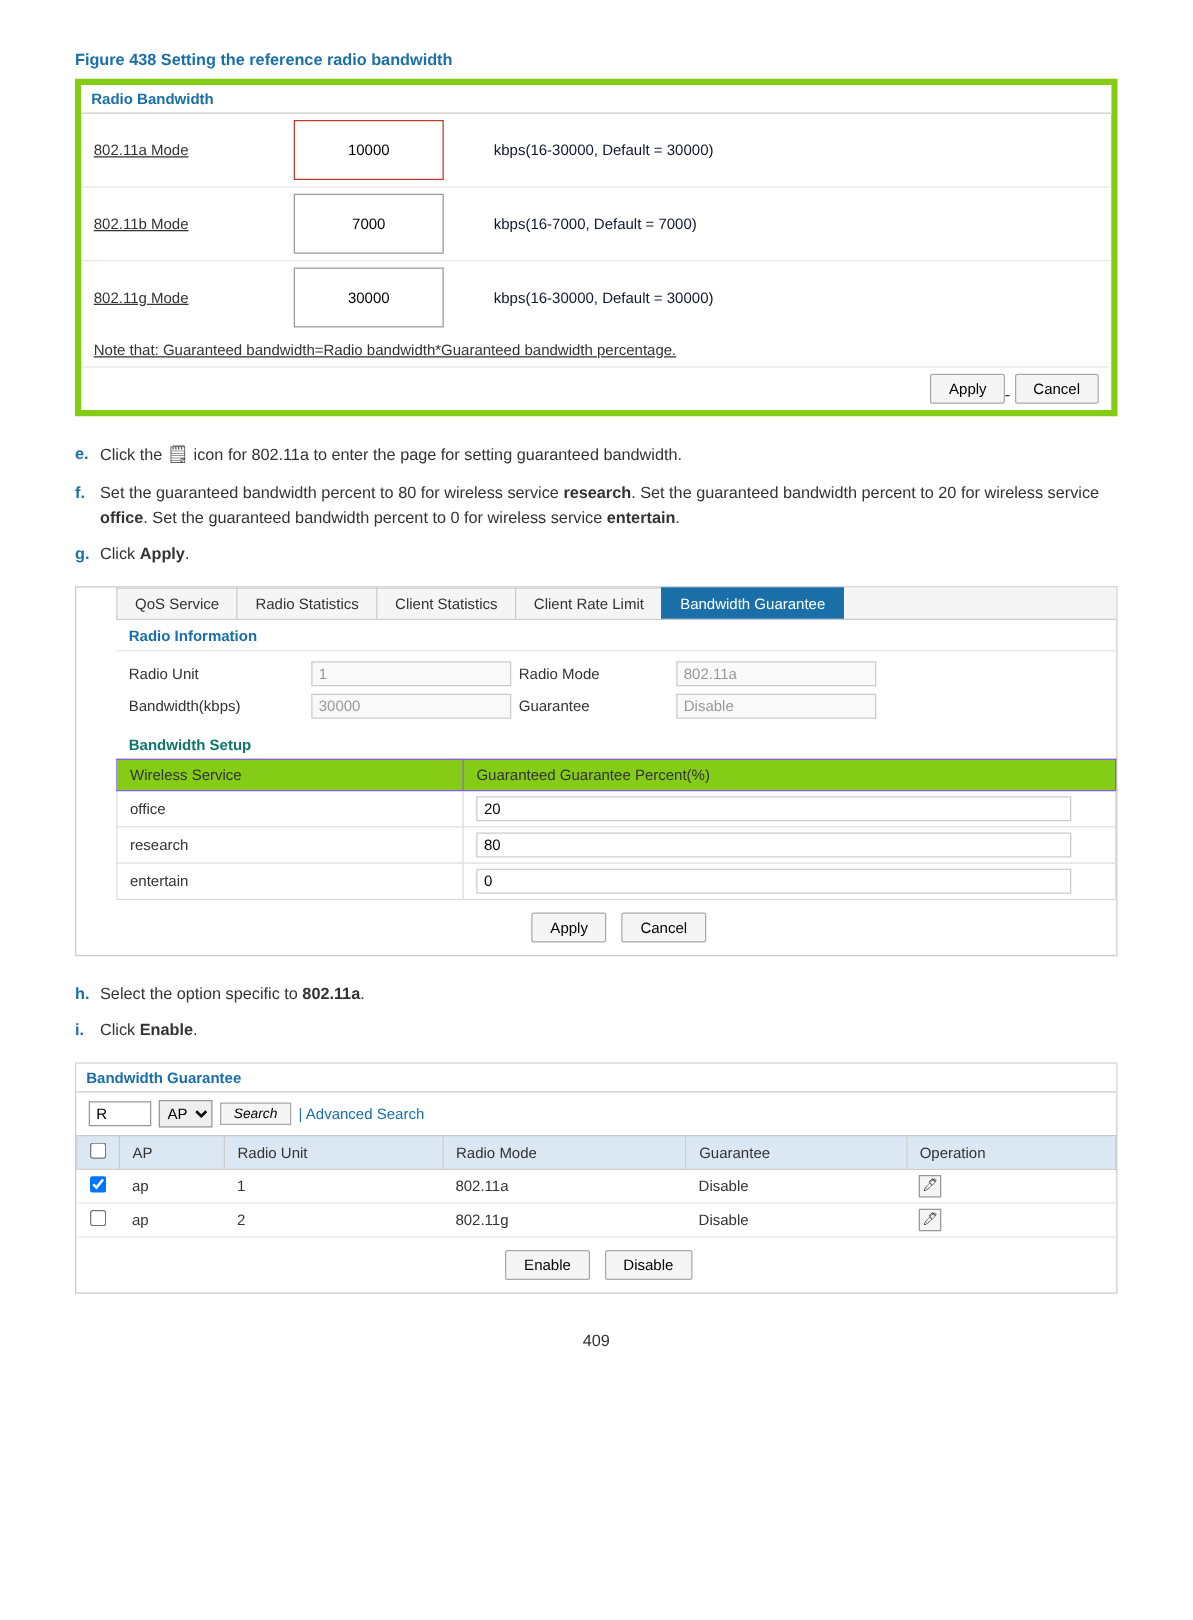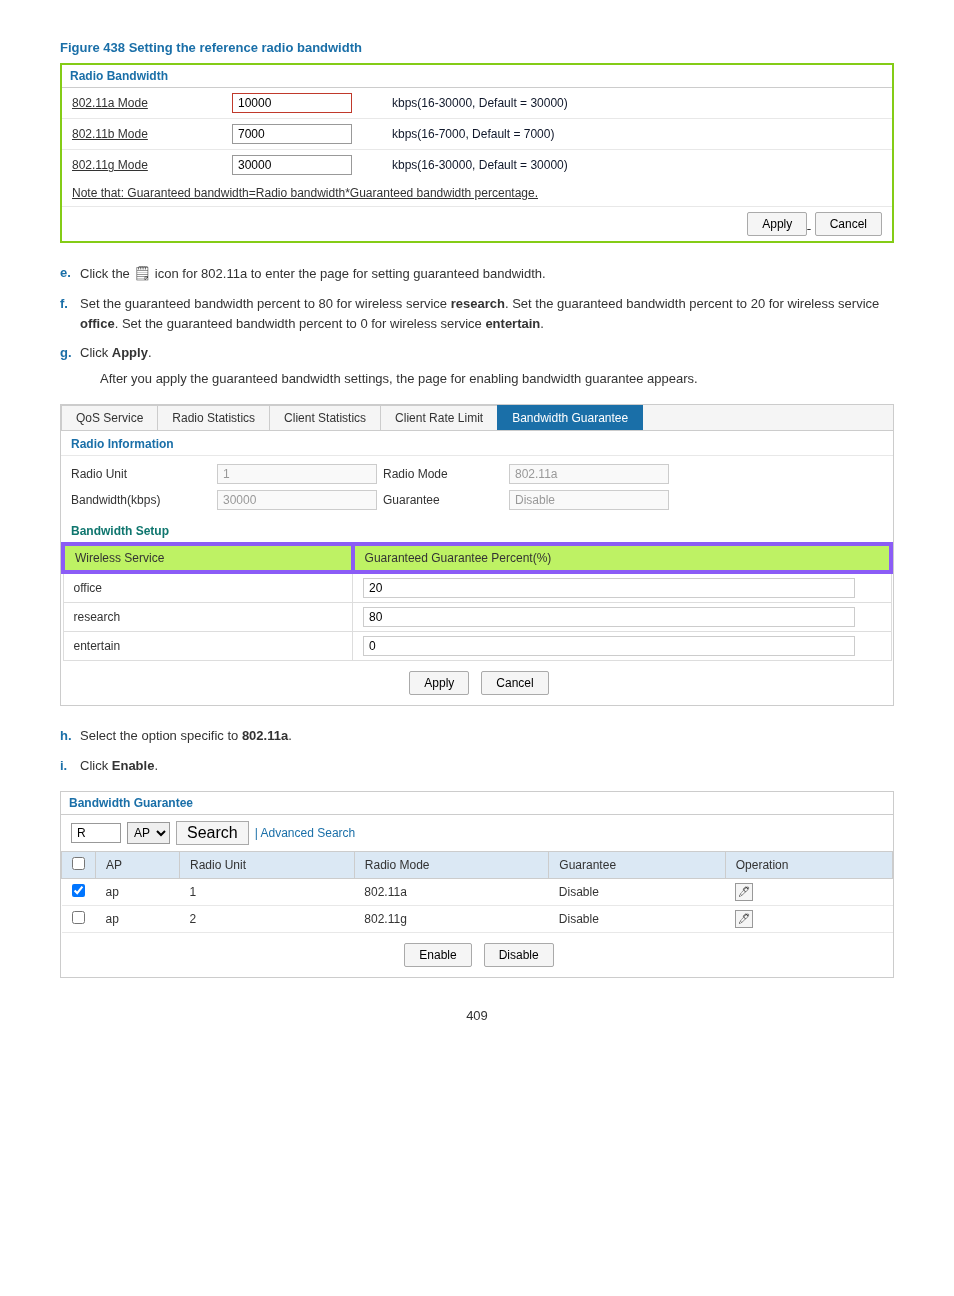--- a/index.html
+++ b/index.html
@@ -15,21 +15,21 @@
     
     .figure-title {
       color: #1a6fa8;
       font-size: 13px;
       font-weight: bold;
       margin-bottom: 8px;
     }
 
     
     .panel {
-      border: 2px solid #84cc16;
+      border: 5px solid #84cc16;
       margin-bottom: 20px;
       font-size: 12px;
     }
     .panel-header {
       color: #1a6fa8;
       font-weight: bold;
       padding: 4px 8px;
       border-bottom: 1px solid #ccc;
       background: #fff;
     }
@@ -47,23 +47,24 @@
     .panel-table td:first-child {
       width: 160px;
       color: #333;
       text-decoration: underline;
     }
     .panel-table td:nth-child(2) {
       width: 160px;
     }
     .input-box {
       border: 1px solid #999;
-      padding: 2px 5px;
+      padding: 16px 5px;
       width: 120px;
       font-size: 12px;
+      text-align: center;
     }
     .input-box.highlighted {
       border: 1px solid #c0392b;
     }
     .hint-text {
       color: #0f172a;
       font-size: 12px;
     }
     .note-row td {
       padding: 6px 10px;
@@ -131,20 +132,21 @@
       background: #1a6fa8;
       color: #fff;
       border-color: #1a6fa8;
     }
 
     
     .fig439 {
       border: 1px solid #ccc;
       margin-bottom: 20px;
       font-size: 12px;
+      padding-left: 32px;
     }
     .section-header {
       color: #1a6fa8;
       font-weight: bold;
       padding: 6px 10px 4px 10px;
       border-bottom: 1px solid #e8e8e8;
     }
     .info-grid {
       display: grid;
       grid-template-columns: 140px 160px 120px 160px;
@@ -163,25 +165,25 @@
     .bw-setup-header {
       color: #0f766e;
       font-weight: bold;
       padding: 6px 10px 4px;
     }
     .bw-table {
       width: 100%;
       border-collapse: collapse;
     }
     .bw-table th {
-      background: #bef264;
+      background: #84cc16;
       padding: 5px 10px;
       text-align: left;
       font-weight: normal;
-      border: 4px solid #8b5cf6;
+      border: 1px solid #8b5cf6;
       color: #333;
     }
     .bw-table td {
       padding: 4px 10px;
       border: 1px solid #ddd;
     }
     .bw-input {
       border: 1px solid #ccc;
       width: 95%;
       padding: 2px 5px;
@@ -206,24 +208,25 @@
       font-size: 12px;
       width: 50px;
     }
     .search-select {
       border: 1px solid #999;
       padding: 2px;
       font-size: 12px;
     }
     .search-btn {
       padding: 2px 10px;
-      font-size: 16px;
+      font-size: 11px;
       border: 1px solid #aaa;
       background: #f5f5f5;
       cursor: pointer;
+      font-style: italic;
     }
     .adv-search {
       color: #1a6fa8;
       font-size: 12px;
       cursor: pointer;
     }
     .data-table {
       width: 100%;
       border-collapse: collapse;
     }
@@ -320,23 +323,20 @@
     <span class="step-letter">f.</span>
     <span class="step-body">
       Set the guaranteed bandwidth percent to 80 for wireless service <span class="bold">research</span>. Set the guaranteed bandwidth percent to 20 for wireless service <span class="bold">office</span>. Set the guaranteed bandwidth percent to 0 for wireless service <span class="bold">entertain</span>.
     </span>
   </li>
   <li>
     <span class="step-letter">g.</span>
     <span class="step-body">
       Click <span class="bold">Apply</span>.
     </span>
-    <div class="sub-para">
-      After you apply the guaranteed bandwidth settings, the page for enabling bandwidth guarantee appears.
-    </div>
   </li>
 </ul>
 
 <div>
   <div class="fig439">
 
     <div class="tabs-row" id="fig439-tabs">
         <div class="tab">QoS Service</div>
         <div class="tab">Radio Statistics</div>
         <div class="tab">Client Statistics</div>

